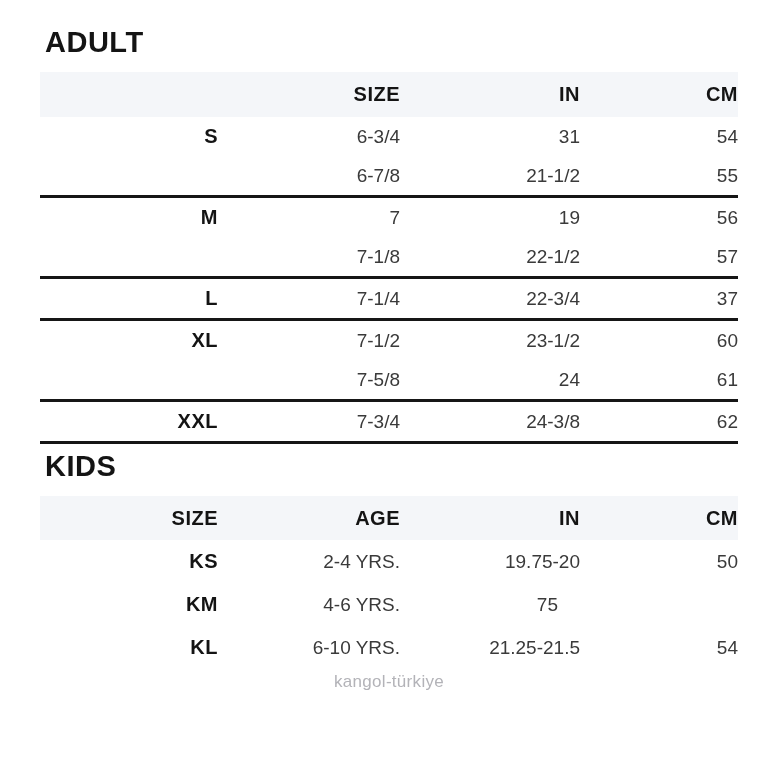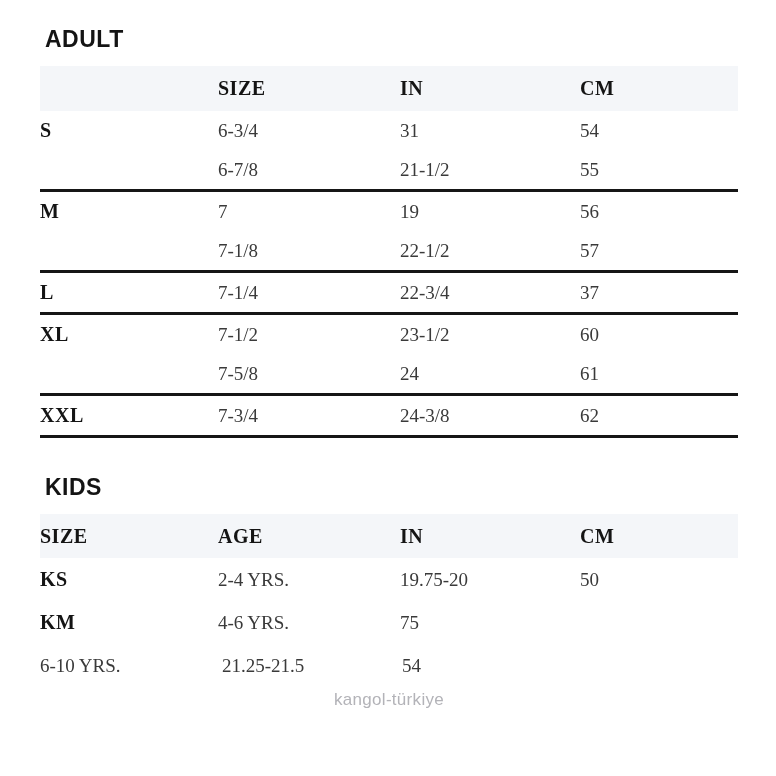--- a/index.html
+++ b/index.html
@@ -10,21 +10,21 @@
     font-family: "Liberation Sans", sans-serif;
     color: #141414;
     overflow: hidden;
   }
   .page {
     box-sizing: border-box;
     width: 776px;
     padding: 26px 38px 0 40px;
   }
   .section-title {
-    font-size: 23px;
+    font-size: 29px;
     font-weight: 700;
     letter-spacing: 0.5px;
     color: #141414;
     margin: 0 0 13px 5px;
   }
   .size-table { width: 100%; }
   .thead {
     display: flex;
     align-items: center;
     height: 45px;
@@ -35,33 +35,33 @@
     color: #141414;
   }
   .trow {
     display: flex;
     align-items: center;
     height: 39px;
     font-size: 19px;
     font-weight: 400;
     color: #3a3a3a;
   }
-  .cell { text-align: left; box-sizing: border-box; font-family: Liberation Serif, serif; }
+  .cell { text-align: right; box-sizing: border-box; }
   .c1 { width: 178px; }
   .c2 { width: 182px; }
   .c3 { width: 180px; }
   .c4 { width: 158px; }
   .size-label {
     font-weight: 700;
     font-size: 20px;
     letter-spacing: 0.5px;
     color: #141414;
   }
   .tgroup { border-bottom: 3px solid #161616; }
-  .kids-section { margin-top: 36px; }
+  .kids-section { margin-top: 6px; }
   .kids .thead { height: 44px; }
   .kids .trow { height: 43px; }
   .footer-text {
     text-align: center;
     font-size: 17px;
     color: #b3b3b8;
     margin-top: 3px;
     letter-spacing: 0.3px;
   }
 </style>
@@ -160,20 +160,21 @@
         <div class="cell c2">2-4 YRS.</div>
         <div class="cell c3">19.75-20</div>
         <div class="cell c4">50</div>
       </div>
       <div class="trow">
         <div class="cell c1 size-label">KM</div>
         <div class="cell c2">4-6 YRS.</div>
         <div class="cell c4">75</div>
       </div>
       <div class="trow">
+        <div class="cell c1 size-label">KL</div>
         <div class="cell c2">6-10 YRS.</div>
         <div class="cell c3">21.25-21.5</div>
         <div class="cell c4">54</div>
       </div>
     </div>
   </div>
 
   <div class="footer-text">kangol-türkiye</div>
 
 </div>

